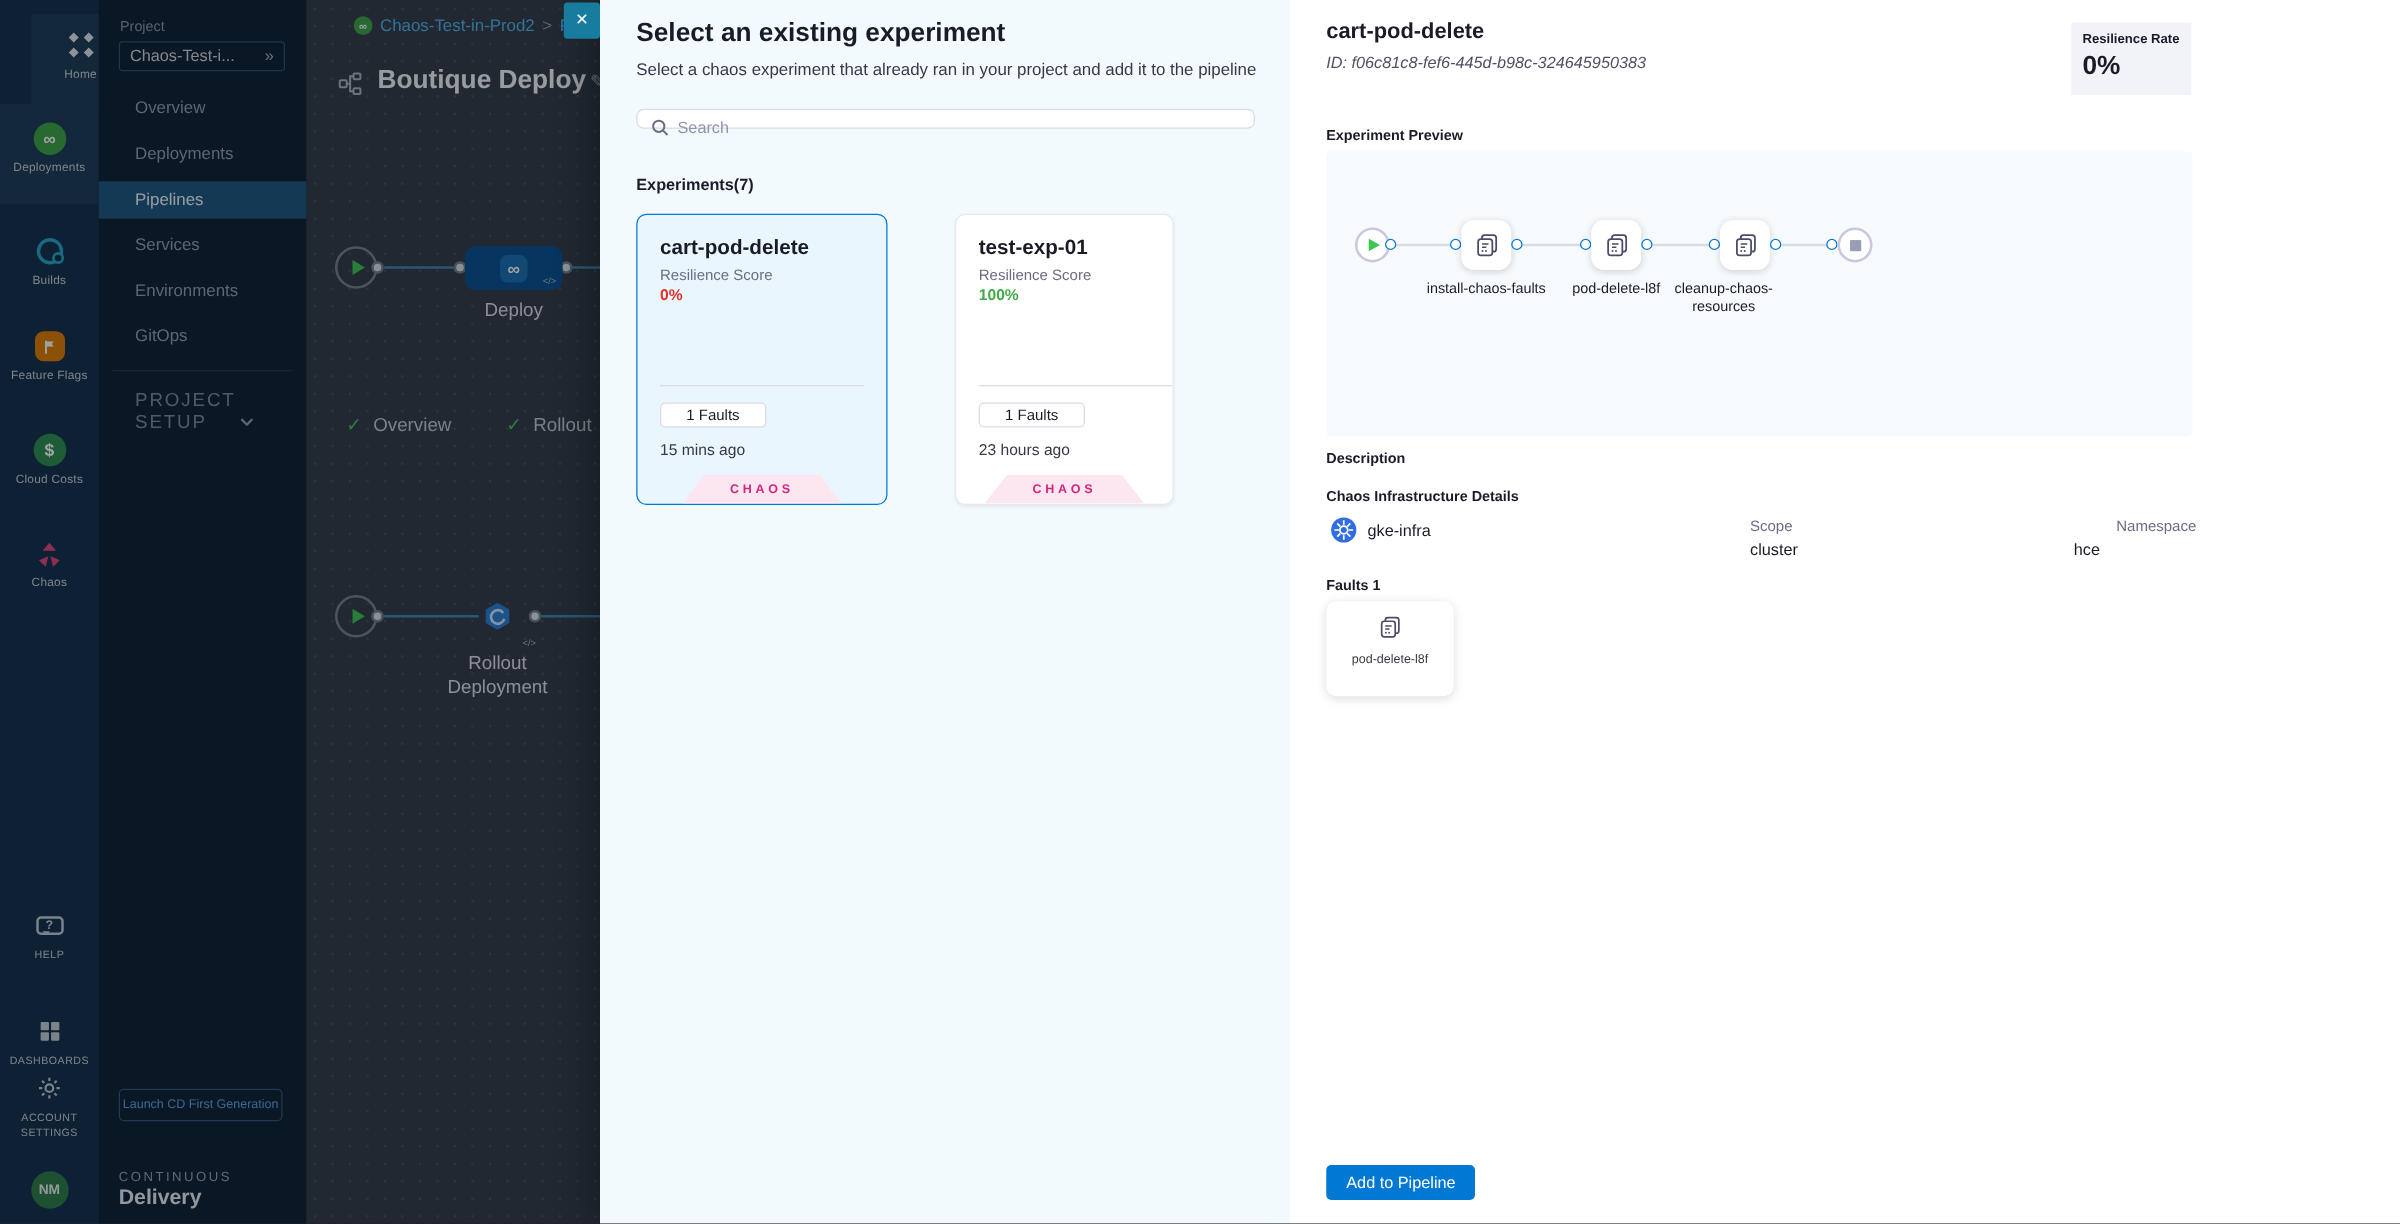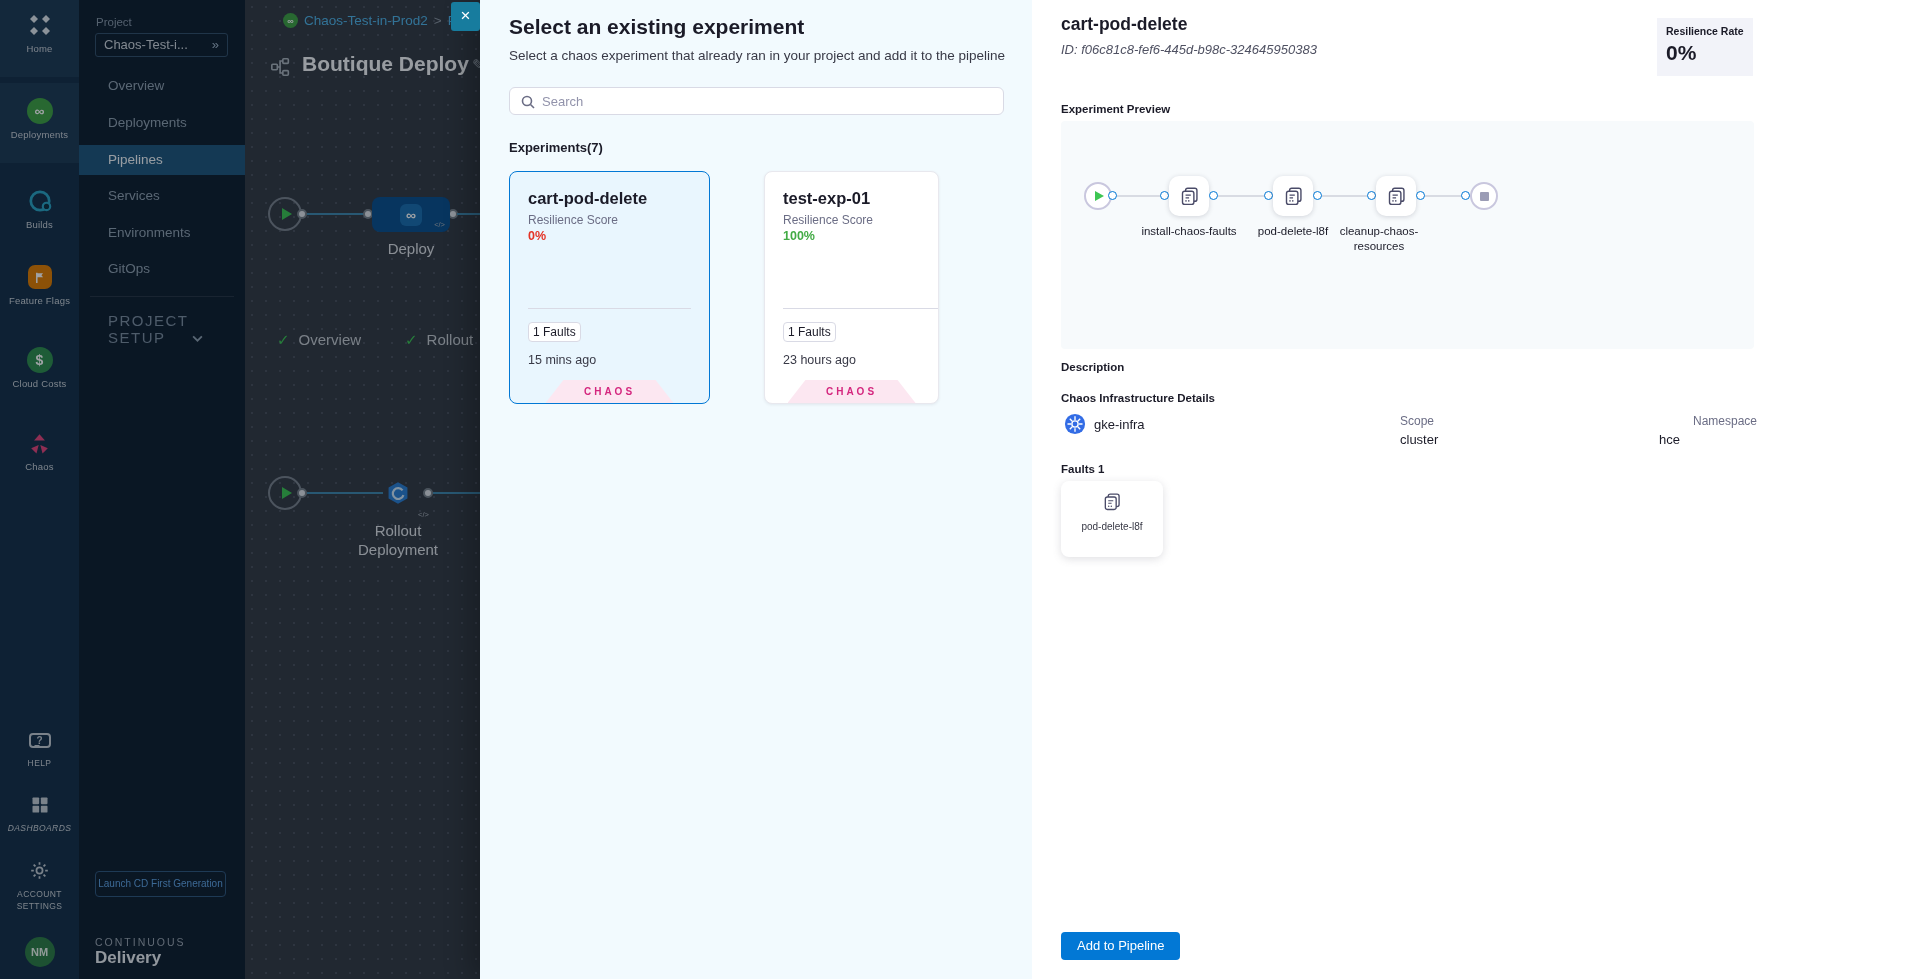--- a/index.html
+++ b/index.html
@@ -56,37 +56,37 @@
   .hex { width:26px; height:26px; }
 
   
   .dim { position:absolute; inset:0; background:rgba(2,10,18,.38); z-index:5; }
   .modal-close { position:absolute; left:451px; top:2px; width:29px; height:29px; background:#177c9e; border-radius:3px; color:#fff; font-size:17px; line-height:27px; text-align:center; z-index:12; cursor:pointer; }
   .modal-left { position:absolute; left:480px; top:0; width:552px; height:979px; background:#f2fafe; z-index:10; box-shadow:-10px 0 24px rgba(0,0,0,.25); }
   .modal-right { position:absolute; left:1032px; top:0; width:888px; height:979px; background:#ffffff; z-index:10; }
 
   .m-title { position:absolute; left:29px; top:15px; font-size:21px; font-weight:bold; color:#1b1b28; }
   .m-sub { position:absolute; left:29px; top:48px; font-size:13.5px; color:#383946; }
-  .m-search { position:absolute; left:29px; top:87px; width:495px; height:28px; background:#fff; border:1px solid #d9dae5; border-radius:6px; }
+  .m-search { position:absolute; left:29px; top:87px; width:495px; height:16px; background:#fff; border:1px solid #d9dae5; border-radius:6px; }
   .m-search svg { position:absolute; left:10px; top:6px; }
   .m-search input { position:absolute; left:32px; top:1px; width:455px; height:24px; border:none; outline:none; font-size:13px; color:#383946; font-family:inherit; background:transparent; }
   .m-search input::placeholder { color:#9293ab; }
   .exp-header { position:absolute; left:29px; top:140px; font-size:13px; font-weight:bold; color:#1b1b28; }
   .new-exp { position:absolute; left:29px; top:139px; width:495px; text-align:right; font-size:13px; color:#0278d5; cursor:pointer; }
   .new-exp .plus { font-size:15px; margin-right:3px; }
 
   .exp-card { position:absolute; top:171px; height:233px; border-radius:8px; overflow:hidden; cursor:pointer; }
   .exp-card.sel { left:29px; width:201px; background:#e9f6fe; border:1.5px solid #0278d5; }
   .exp-card.plain { left:284px; width:175px; background:#ffffff; border:1px solid #e8e8ee; box-shadow:0 1px 3px rgba(40,41,61,.08); }
   .ec-name { position:absolute; left:18px; top:17px; font-size:16.5px; font-weight:bold; color:#1b1b28; }
   .ec-slabel { position:absolute; left:18px; top:41px; font-size:12px; color:#6b6d85; }
   .ec-score { position:absolute; left:18px; top:57px; font-size:12.5px; font-weight:bold; }
   .score-red { color:#e43326; } .score-green { color:#42ab45; }
   .ec-div { position:absolute; left:18px; top:136px; width:163px; height:1px; background:#d9dae5; }
-  .ec-chip { position:absolute; left:18px; top:150px; background:#fff; border:1px solid #d9dae5; border-radius:4px; padding:2px 4px; font-size:12px; color:#1b1b28; }
+  .ec-chip { position:absolute; left:18px; top:150px; background:#fff; border:1px solid #d9dae5; border-radius:4px; padding:2px 20px; font-size:12px; color:#1b1b28; }
   .ec-time { position:absolute; left:18px; top:181px; font-size:12.5px; color:#383946; }
   .chaos-brand { position:absolute; bottom:0; left:50%; transform:translateX(-50%); width:128px; height:23px; background:#fce7f1;
     clip-path:polygon(14% 0,86% 0,100% 100%,0 100%); display:flex; align-items:center; justify-content:center;
     font-size:10px; font-weight:bold; letter-spacing:3px; color:#d4267e; }
 
   
   .d-title { position:absolute; left:29px; top:14px; font-size:17.5px; font-weight:bold; color:#1b1b28; }
   .d-id { position:absolute; left:29px; top:42px; font-size:13px; color:#4f5162;font-style:italic; }
   .rate-box { position:absolute; left:625px; top:18px; width:96px; height:58px; background:#f2f3f9; padding:7px 9px; }
   .rate-label { font-size:10.5px; font-weight:bold; color:#1b1b28; }
@@ -219,21 +219,21 @@
     <span>Pipelines</span>
     <span class="sep">&gt;</span>
   </div>
   <div class="title-ic"><svg width="22" height="22">
         <use href="#icn-pipeline"></use>
       </svg></div>
   <div class="page-title">Boutique Deploy</div>
   <div class="pencil">✎</div>
 
   <div class="rail">
-    <div class="rail-tile hl" style="top:0; height:77px; padding-top:10px;">
+    <div class="rail-tile hl" style="top:11px; height:77px; padding-top:10px;margin-left:25px;">
       <div class="ric">
           <svg width="24" height="24">
             <use href="#icn-harness"></use>
           </svg>
         </div>
       <div class="rail-label">Home</div>
     </div>
     <div class="rail-tile hl" style="top:83px; height:80px; padding-top:13px;">
       <div class="ric">
           <div class="mod-circ" style="background:#3fa245; margin:0 auto;">∞</div>
@@ -272,21 +272,21 @@
         </div>
       <div class="rail-label">Chaos</div>
     </div>
 
     <div class="rail-tile" style="top:725px;">
       <div class="ric">
           <div class="bubble">?</div>
         </div>
       <div class="rail-label sm">HELP</div>
     </div>
-    <div class="rail-tile" style="top:790px;font-style:italic;">
+    <div class="rail-tile" style="top:810px;">
       <div class="ric">
           <svg width="20" height="20">
             <use href="#icn-grid"></use>
           </svg>
         </div>
       <div class="rail-label sm">DASHBOARDS</div>
     </div>
     <div class="rail-tile" style="top:855px;">
       <div class="ric">
           <svg width="21" height="21">

